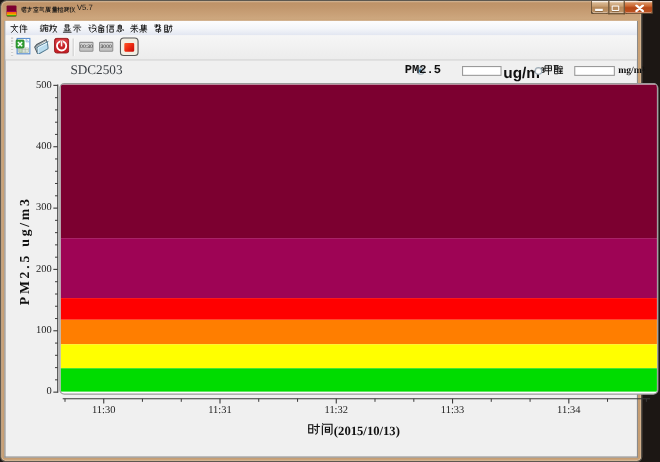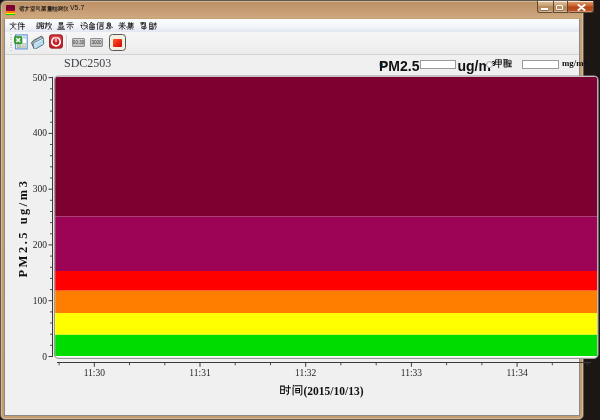--- a/index.html
+++ b/index.html
@@ -135,21 +135,21 @@
       <div style="position:absolute;left:103.8px;top:1.8px;width:16.8px;height:17px;border:1.3px solid #575757;border-radius:3.5px;background:#f2eee2">
         <div style="position:absolute;left:3.2px;top:4.3px;width:8.6px;height:8.4px;background:linear-gradient(135deg,#ff5a2a 0,#f02e10 45%,#c40808 100%);border-radius:1px"></div>
       </div>
     </div>
 
     <div style="position:absolute;left:59px;top:37.2px;font-family:'Liberation Serif',serif;font-size:12px;color:#3c4146">SDC2503</div>
 
     <div style="position:absolute;left:373.5px;top:42.6px;width:7px;height:7px;border-radius:50%;background:#fff;border:1px solid #9fadb8;box-shadow:inset 0 0.5px 1px rgba(0,0,0,.25)">
       <div style="position:absolute;left:1.4px;top:1.4px;width:2.6px;height:2.6px;border-radius:50%;background:#2f6b8f;box-shadow:0 0 1px #45b0e8"></div>
     </div>
-    <div style="position:absolute;left:374px;top:39.5px;font-family:Liberation Sans, sans-serif;font-weight:bold;font-size:14px;color:#111">PM2.5</div>
+    <div style="position:absolute;left:363px;top:39.5px;font-family:Liberation Mono, monospace;font-weight:bold;font-size:11px;color:#111">PM2.5</div>
     <div style="position:absolute;left:414.5px;top:41px;width:36px;height:9px;background:#fff;border:1px solid #9a9a9a"></div>
     <div style="position:absolute;left:452.5px;top:39.2px;font-family:Liberation Sans, sans-serif;font-weight:bold;font-size:14px;color:#111">ug/m³</div>
     <div style="position:absolute;left:480.5px;top:42.6px;width:7px;height:7px;border-radius:50%;background:#fff;border:1px solid #9fadb8;box-shadow:inset 0 0.5px 1px rgba(0,0,0,.25)"></div>
     <div style="position:absolute;left:489px;top:40.9px;line-height:0;white-space:nowrap"><svg width="9.2" height="9.2" viewBox="0 0 100 100" style="vertical-align:top;position:relative;top:0px" fill="none" stroke="#111" stroke-width="9" stroke-linecap="round">
           <use href="#g_jia"></use>
         </svg><svg width="9.2" height="9.2" viewBox="0 0 100 100" style="vertical-align:top;position:relative;top:0px" fill="none" stroke="#111" stroke-width="9" stroke-linecap="round">
           <use href="#g_quan"></use>
         </svg></div>
     <div style="position:absolute;left:516.5px;top:41px;width:37px;height:9px;background:#fff;border:1px solid #9a9a9a"></div>
     <div style="position:absolute;left:557px;top:39.2px;font-family:'Liberation Serif',serif;font-weight:bold;font-size:8.8px;color:#111">mg/m³</div>

